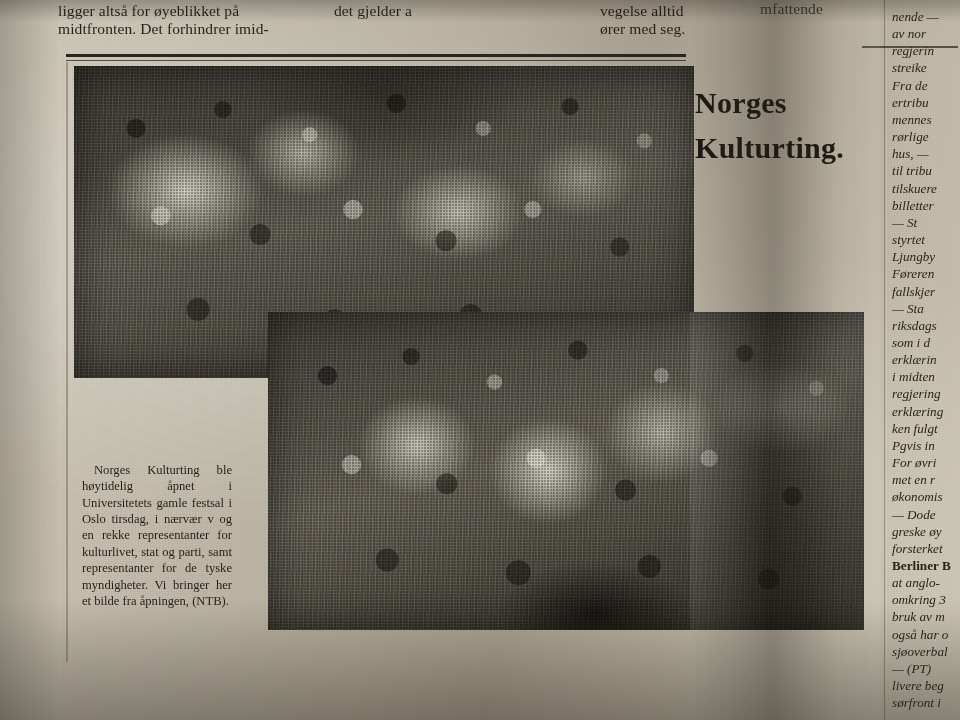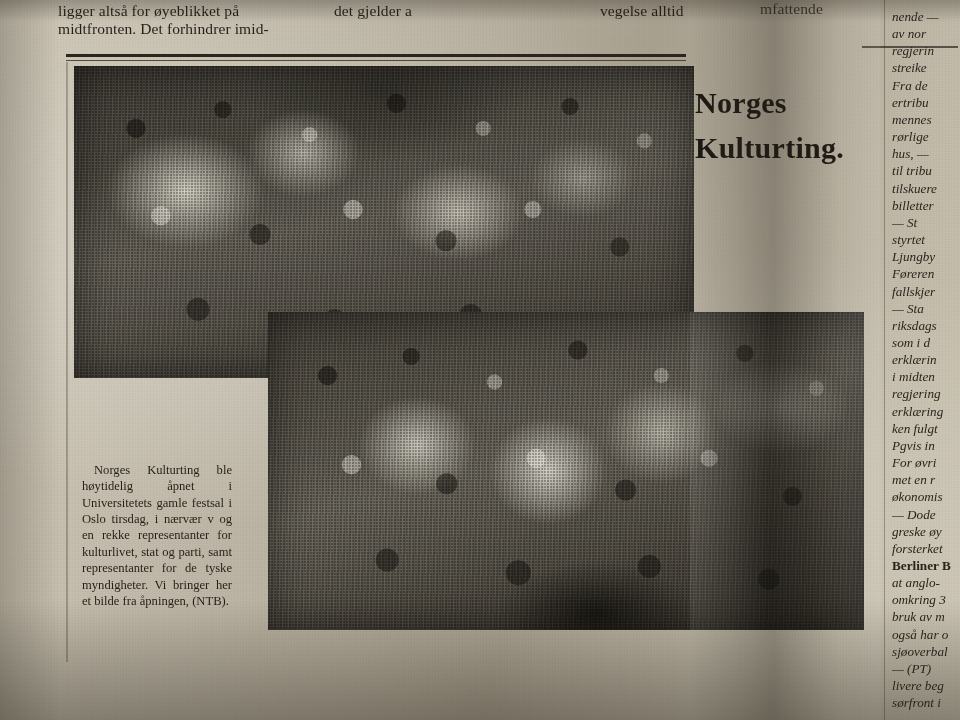--- a/index.html
+++ b/index.html
@@ -203,20 +203,21 @@
     <span class="ln">ligger altså   for øyeblikket   på</span>
     <span class="ln">midtfronten. Det forhindrer imid-</span>
   </div>
 
   <div class="txt topline" style="left:334px; top:2px; width:260px;">
     <span class="ln">det gjelder a</span>
   </div>
 
   <div class="txt topline" style="left:600px; top:2px; width:160px;">
     <span class="ln">vegelse alltid</span>
+    <span class="ln">ører med seg.</span>
   </div>
 
   <div class="txt topline" style="left:760px; top:0px; width:120px; opacity:.85;">
     <span class="ln">mfattende</span>
   </div>
 
   <div class="rule" style="left:66px; top:54px; width:620px; height:3px;"></div>
   <div class="rule" style="left:66px; top:60px; width:620px; height:1px; opacity:.75;"></div>
   <div class="rule" style="left:862px; top:46px; width:96px; height:2px; opacity:.7;"></div>
 

